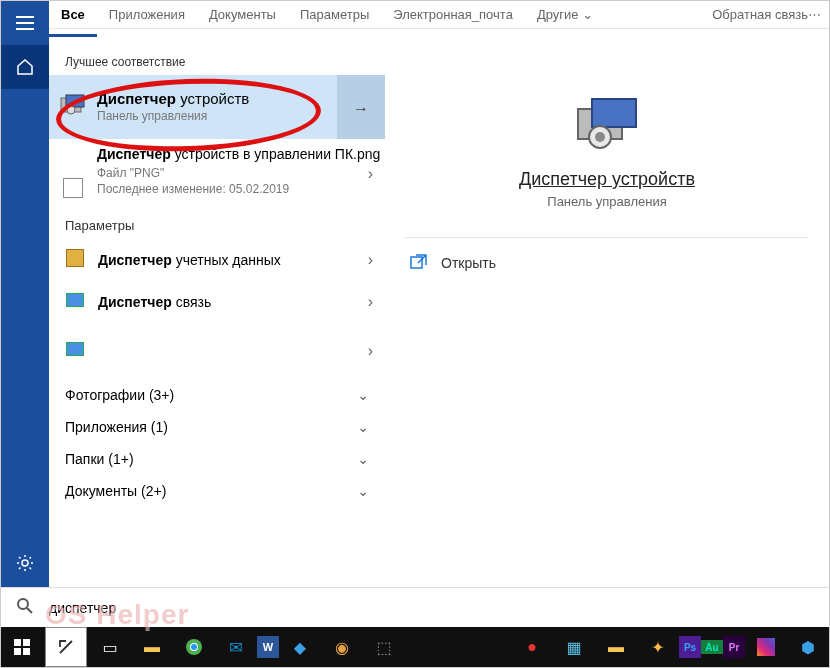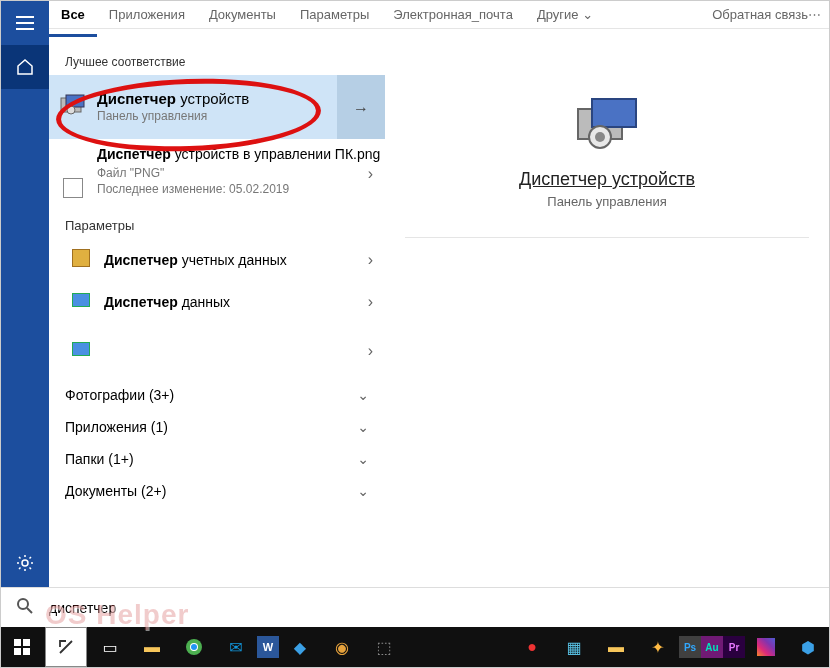--- a/index.html
+++ b/index.html
@@ -15,21 +15,21 @@
 .left-pane{position:absolute;left:48px;top:44px;width:336px;bottom:40px;overflow:hidden}
 .section-h{font-size:12px;color:#333;padding:10px 16px 6px}
 .r1{display:flex;align-items:center;background:#cfe4f7;position:relative;height:64px}
 .r1 .ico{width:48px;display:flex;justify-content:center}
 .r1 .txt{flex:1;line-height:1.3}
 .r1 .arrow{width:48px;height:64px;background:#b6cfe5;display:flex;align-items:center;justify-content:center;color:#444}
 .r2{display:flex;align-items:flex-end;padding:6px 0 10px;position:relative}
 .r2 .ico{width:48px;display:flex;justify-content:center;padding-top:4px}
 .r2 .txt{flex:1;line-height:1.4;font-size:14px}
 .r2 .arrow,.srow .arrow{position:absolute;right:12px;top:50%;transform:translateY(-50%);color:#666}
-.srow{display:flex;align-items:center;height:42px;position:relative;padding-left:23px}
+.srow{display:flex;align-items:center;height:42px;position:relative;padding-left:17px}
 .srow .ico{width:32px}
 .srow .txt{font-size:14px}
 .cat{padding:8px 16px;font-size:14px}
 .cat .chev{float:right;color:#666}
 .right-pane{position:absolute;left:384px;top:44px;right:0;bottom:40px;padding:30px 20px 0}
 .big-icon{display:flex;justify-content:center;margin-top:20px}
 .big-title{text-align:center;font-size:18px;margin-top:14px;text-decoration:underline;color:#222}
 .big-sub{text-align:center;font-size:13px;color:#666;margin-top:4px}
 .hr{height:1px;background:#e5e5e5;margin:28px 0 0}
 .open-row{display:flex;align-items:center;gap:14px;padding:16px 4px;font-size:14px;color:#333}
@@ -121,21 +121,21 @@
   <div class="section-h" style="font-size:13px;font-weight:400">Параметры</div>
 
   <div class="srow">
     <div class="ico"><span style="display:inline-block;width:18px;height:18px;background:#e0b040;border:1px solid #a07020"></span></div>
     <div class="txt"><b>Диспетчер</b><span> учетных данных</span></div>
     <div class="arrow">›</div>
   </div>
 
   <div class="srow">
     <div class="ico"><span style="display:inline-block;width:18px;height:14px;background:#4a90e2;border:1px solid #2a5"></span></div>
-    <div class="txt"><b>Диспетчер</b><span> данных</span></div>
+    <div class="txt"><b>Диспетчер</b><span> связь</span></div>
     <div class="arrow">›</div>
   </div>
 
   <div class="srow" style="height:56px">
     <div class="ico"><span style="display:inline-block;width:18px;height:14px;background:#4a90e2;border:1px solid #2a5"></span></div>
     <div class="arrow">›</div>
   </div>
 
   <div class="cat"><span>Фотографии (3+)</span><span class="chev">⌄</span></div>
   <div class="cat"><span>Приложения (1)</span><span class="chev">⌄</span></div>
@@ -148,20 +148,27 @@
     <svg width="70" height="60" viewBox="0 0 70 60">
         <rect x="6" y="14" width="44" height="30" fill="#bbb" stroke="#666" stroke-width="2"></rect>
         <rect x="20" y="4" width="44" height="28" fill="#4a72c4" stroke="#2a4580" stroke-width="2"></rect>
         <circle cx="28" cy="42" r="11" fill="#e8e8e8" stroke="#666" stroke-width="2"></circle>
         <circle cx="28" cy="42" r="5" fill="#888"></circle>
       </svg>
   </div>
   <div class="big-title">Диспетчер устройств</div>
   <div class="big-sub">Панель управления</div>
   <div class="hr"></div>
+  <div class="open-row">
+    <svg width="18" height="18" viewBox="0 0 18 18" fill="none" stroke="currentColor" stroke-width="1.5">
+        <rect x="2" y="3" width="11" height="11"></rect>
+        <path d="M7 1h10v10M17 1l-8 8"></path>
+      </svg>
+    <span>Открыть</span>
+  </div>
 </div>
 
 <div class="bottom" style="bottom:40px">
   <div class="sico"><svg width="18" height="18" viewBox="0 0 18 18" fill="none" stroke="#555" stroke-width="2">
         <circle cx="7" cy="7" r="5"></circle>
         <path d="M11 11l5 5"></path>
       </svg></div>
   <input value="диспетчер" style="">
 </div>
 
@@ -191,22 +198,22 @@
   <div class="tb" style="color:#1296db">✉</div>
   <div class="tb" style="background:#2b579a;width:22px;height:22px;font-size:11px;font-weight:bold">W</div>
   <div class="tb" style="color:#3ba0e6">◆</div>
   <div class="tb" style="color:#e6a23c">◉</div>
   <div class="tb" style="color:#888">⬚</div>
   <div style="flex:1"></div>
   <div class="tb" style="color:#e33">●</div>
   <div class="tb" style="color:#5bd">▦</div>
   <div class="tb" style="color:#f7c65b">▬</div>
   <div class="tb" style="color:#fb4">✦</div>
-  <div class="tb" style="background:#404040;color:#31a8ff;width:22px;height:22px;font-size:10px;font-weight:bold">Ps</div>
-  <div class="tb" style="background:#701a75;color:#00e4bb;width:22px;height:22px;font-size:10px;font-weight:bold">Au</div>
+  <div class="tb" style="background:#4c1d95;color:#31a8ff;width:22px;height:22px;font-size:10px;font-weight:bold">Ps</div>
+  <div class="tb" style="background:#15803d;color:#00e4bb;width:22px;height:14px;font-size:10px;font-weight:bold">Au</div>
   <div class="tb" style="background:#2a003f;color:#e878ff;width:22px;height:22px;font-size:10px;font-weight:bold">Pr</div>
   <div class="tb">
       <span style="display:inline-block;width:18px;height:18px;background:linear-gradient(45deg,#f58529,#dd2a7b,#8134af,#515bd4)"></span>
     </div>
   <div class="tb" style="color:#3ba0e6">⬢</div>
 </div>
 
 <div class="red-ring"></div>
 <div class="wm">OS Helper</div>
 

